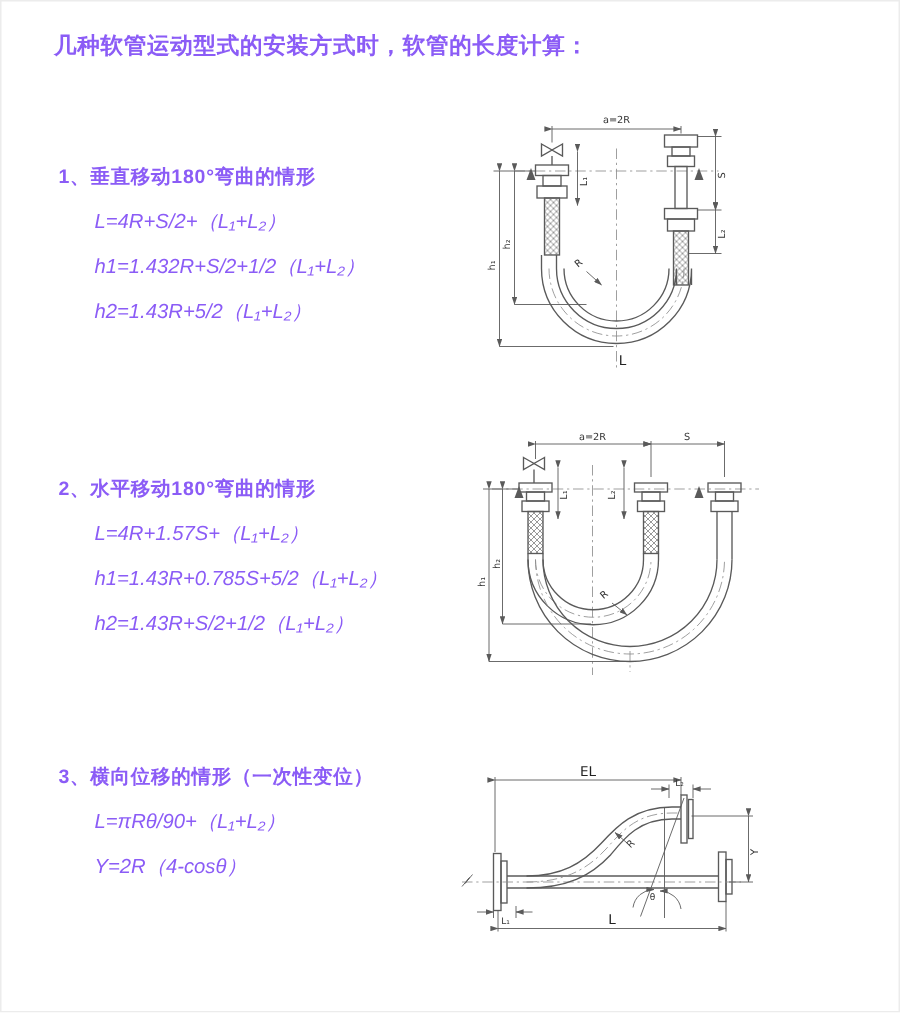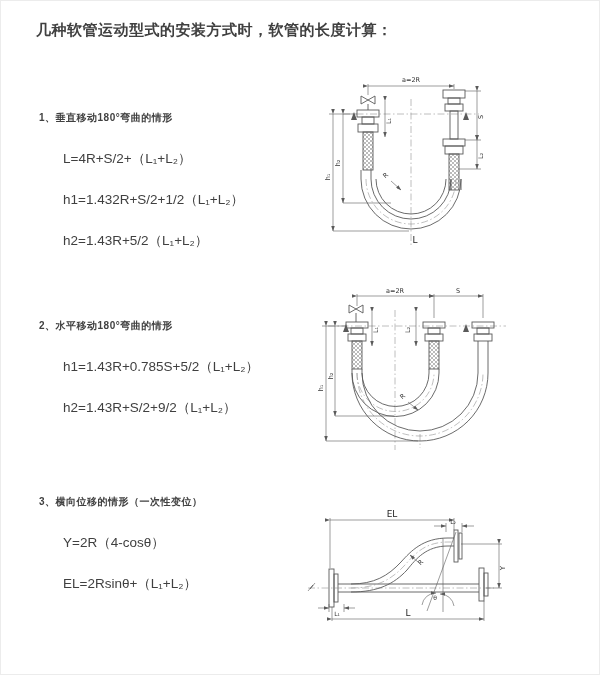--- a/index.html
+++ b/index.html
@@ -1,23 +1,23 @@
 <!DOCTYPE html>
 <html><head>
 <meta charset="utf-8">
 <style>
   html,body{margin:0;padding:0;background:#fff;}
   .page{position:relative;width:600px;height:675px;background:#fff;overflow:hidden;
-        font-family:"Liberation Sans","DejaVu Sans",sans-serif;color:#404040;
+        font-family:"Liberation Sans","DejaVu Sans",sans-serif;color:#8b5cf6;
         border:1px solid #ececec;box-sizing:border-box;}
   .title{position:absolute;left:35px;top:20px;font-size:15px;font-weight:bold;letter-spacing:.5px;}
   .sec{position:absolute;left:38px;width:290px;}
-  .heading{font-size:10px;font-weight:bold;line-height:17px;letter-spacing:.5px;}
-  .formula{margin-top:24px;padding-left:24px;font-size:13.5px;font-weight:500;line-height:17px;
-           font-family:"Liberation Sans","DejaVu Sans",sans-serif;}
+  .heading{font-size:13px;font-weight:bold;line-height:17px;letter-spacing:.5px;}
+  .formula{margin-top:13px;padding-left:24px;font-size:13.5px;font-weight:500;line-height:17px;
+           font-family:"Liberation Sans","DejaVu Sans",sans-serif;font-style:italic;}
   svg.diag{position:absolute;}
   svg .dr{stroke:#5a5a5a;stroke-width:.9;fill:none;}
   svg .dim{stroke:#5a5a5a;stroke-width:.6;fill:none;}
   svg .cl{stroke:#8a8a8a;stroke-width:.55;fill:none;stroke-dasharray:7 2.5 1.5 2.5;}
   svg text{fill:#333;font-family:"DejaVu Sans",sans-serif;font-size:6.5px;}
   svg .big{font-size:9px;fill:#222;}
   svg .solid{fill:#5a5a5a;stroke:none;}
 </style>
 </head>
 <body>
@@ -28,28 +28,29 @@
 
   <section class="sec" style="top:108px">
     <div class="heading">1、垂直移动180°弯曲的情形</div>
     <div class="formula">L=4R+S/2+（L₁+L₂）</div>
     <div class="formula">h1=1.432R+S/2+1/2（L₁+L₂）</div>
     <div class="formula">h2=1.43R+5/2（L₁+L₂）</div>
   </section>
 
   <section class="sec" style="top:316px">
     <div class="heading">2、水平移动180°弯曲的情形</div>
+    <div class="formula">L=4R+1.57S+（L₁+L₂）</div>
     <div class="formula">h1=1.43R+0.785S+5/2（L₁+L₂）</div>
-    <div class="formula">h2=1.43R+S/2+9/2（L₁+L₂）</div>
+    <div class="formula">h2=1.43R+S/2+1/2（L₁+L₂）</div>
   </section>
 
-  <section class="sec" style="top:492px">
+  <section class="sec" style="top:508px">
     <div class="heading">3、横向位移的情形（一次性变位）</div>
+    <div class="formula">L=πRθ/90+（L₁+L₂）</div>
     <div class="formula">Y=2R（4-cosθ）</div>
-    <div class="formula">EL=2Rsinθ+（L₁+L₂）</div>
   </section>
 
   <svg class="diag" style="left:310px;top:72px" width="290" height="185" viewBox="0 0 290 185">
     <defs>
       <marker id="arrA" markerWidth="9" markerHeight="6" refX="8.5" refY="3" orient="auto">
         <path d="M0,0 L9,3 L0,6 z" fill="#5a5a5a"></path>
       </marker>
       <pattern id="hA" width="4" height="4" patternUnits="userSpaceOnUse">
         <path d="M0,4 L4,0 M0,0 L4,4" stroke="#8d8d8d" stroke-width=".6"></path>
       </pattern>

